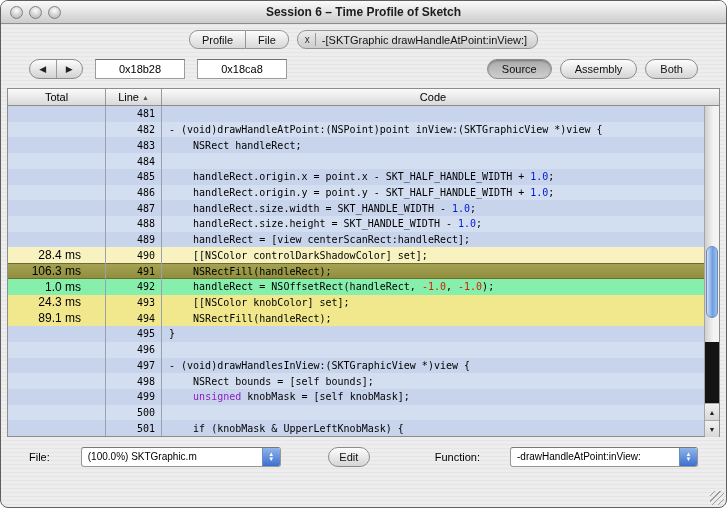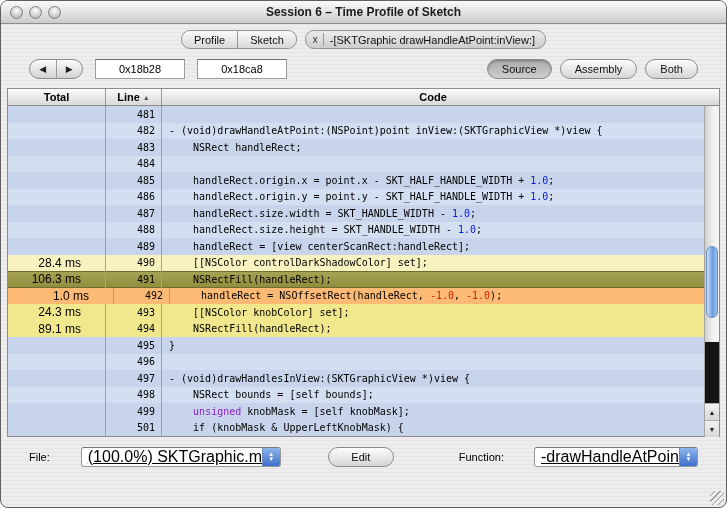--- a/index.html
+++ b/index.html
@@ -33,40 +33,40 @@
     background:#fff;text-align:center;font-size:11px;font-family:"Liberation Sans",sans-serif;color:#000;}
   .toolbar-spacer{flex:1;}
   .aquabtn{height:20px;box-sizing:border-box;border:1px solid #8c8c8c;border-radius:10px;
     background:linear-gradient(#fdfdfd,#d5d5d5);font-size:11px;color:#111;padding:0 14px;margin-left:8px;
     display:flex;align-items:center;justify-content:center;}
   .aquabtn.selected{background:linear-gradient(#a9a9a9,#cfcfcf);box-shadow:inset 0 1px 2px rgba(0,0,0,.3);}
   
   .tablewrap{position:relative;margin:8px 6px 0 6px;height:349px;box-sizing:border-box;
     border:1px solid #8c8c8c;background:#fff;}
   .thead{display:flex;height:17px;box-sizing:border-box;background:linear-gradient(#fbfbfb,#d9d9d9);
-    border-bottom:1px solid #8c8c8c;font-size:11px;color:#000;font-weight:bold;}
+    border-bottom:1px solid #8c8c8c;font-size:11px;color:#000;}
   .th{display:flex;align-items:center;justify-content:center;box-sizing:border-box;}
   .th-total{width:98px;border-right:1px solid #9a9a9a;}
   .th-line{width:56px;border-right:1px solid #9a9a9a;}
   .th-code{flex:1;}
   .th-corner{width:15px;}
   .sortglyph{font-size:7px;color:#555;margin-left:3px;}
   .tbody{position:absolute;top:17px;left:0;right:0;bottom:0;display:flex;flex-direction:column;
     padding-right:15px;box-sizing:border-box;overflow:hidden;}
   .tr{flex:1 1 0;display:flex;min-height:0;box-sizing:border-box;}
   .td{box-sizing:border-box;display:flex;align-items:center;min-width:0;color:#000;}
   .td-total{width:98px;border-right:1px solid #99a1af;justify-content:flex-end;padding-right:24px;font-size:12px;}
   .td-line{width:56px;border-right:1px solid #99a1af;justify-content:flex-end;padding-right:6px;
     font-family:"DejaVu Sans Mono",monospace;font-size:10px;}
   .td-code{flex:1;padding-left:7px;font-family:"DejaVu Sans Mono",monospace;font-size:10px;white-space:pre;overflow:hidden;}
   .alt-a{background:#d3def1;}
   .alt-b{background:#c7d4eb;}
   .h-ylight{background:#f7f2c0;}
   .h-yellow{background:#f1e88e;}
-  .h-white{background:#fdba74;padding-left:8px;}
+  .h-white{background:#86efac;}
   .h-sel{background:linear-gradient(#a8a455,#8f8c3c);
     box-shadow:inset 0 1px 0 #6f6c31, inset 0 -1px 0 #6f6c31;}
   .seg-num{color:#0019d8;}
   .seg-neg{color:#d31f00;}
   .seg-kw{color:#8b1fc4;}
   
   .vscroll{position:absolute;top:17px;right:0;width:15px;bottom:0;box-sizing:border-box;
     border-left:1px solid #a5a5a5;background:linear-gradient(90deg,#cfcfcf,#f3f3f3 60%);}
   .vthumb{position:absolute;left:1px;right:1px;top:140px;height:72px;border-radius:7px;box-sizing:border-box;
     border:1px solid #6e8cb8;background:linear-gradient(90deg,#cfe0f7,#6f9ee2 55%,#9cc0ef);}
@@ -75,25 +75,25 @@
   .varrow{height:16px;display:flex;align-items:center;justify-content:center;font-size:7px;color:#222;
     border-top:1px solid #ababab;background:linear-gradient(#f2f2f2,#d7d7d7);}
   
   .statusbar{margin-top:8px;height:21px;box-sizing:border-box;border-top:1px solid #a8a8a8;border-bottom:1px solid #a8a8a8;
     background:linear-gradient(#ececec,#dedede);display:flex;align-items:center;justify-content:center;
     font-size:11px;color:#000;}
   
   .footer{display:flex;align-items:center;margin:9px 28px 0 28px;height:21px;font-size:11px;color:#000;gap:25px;}
   .popup{height:20px;box-sizing:border-box;border:1px solid #979797;border-top-color:#787878;border-radius:3px;
     background:#fff;display:flex;align-items:stretch;overflow:hidden;}
-  .popup-text{flex:1;display:flex;align-items:center;padding:0 6px;white-space:nowrap;overflow:hidden;font-size:16px;text-decoration:underline;}
+  .popup-text{flex:1;display:flex;align-items:center;padding:0 6px;white-space:nowrap;overflow:hidden;font-size:10px;}
   .popup-cap{width:17px;background:linear-gradient(#8fb5ea,#3e6fcd);display:flex;flex-direction:column;
     align-items:center;justify-content:center;color:#fff;font-size:6px;line-height:5px;border-left:1px solid #6d8cbf;}
   .popup-file{width:200px;margin-left:6px;}
-  .editbtn{margin-left:22px;width:66px;}
+  .editbtn{margin-left:22px;width:42px;}
   .label-function{margin-left:40px;}
   .popup-function{flex:1;margin-left:5px;}
   
   .grip{position:absolute;right:2px;bottom:2px;width:14px;height:14px;border-bottom-right-radius:6px;
     background:repeating-linear-gradient(135deg,rgba(0,0,0,0) 0 3px,#9b9b9b 3px 4px);}
 </style>
 </head>
 <body>
 
 <div class="window">
@@ -103,21 +103,21 @@
       <span class="tl"></span>
       <span class="tl"></span>
       <span class="tl"></span>
     </div>
     <div class="title">Session 6 – Time Profile of Sketch</div>
   </div>
 
   <div class="tabsrow">
     <div class="seg-tabs">
       <div class="tab tab-profile">Profile</div>
-      <div class="tab tab-chart">Sketch</div>
+      <div class="tab tab-chart">File</div>
     </div>
     <div class="tab tab-code">
       <span class="tabclose">x</span>
       <span>-[SKTGraphic drawHandleAtPoint:inView:]</span>
     </div>
   </div>
 
   <div class="toolbar">
     <div class="navseg">
       <div class="navbtn">◀</div>
@@ -230,20 +230,25 @@
         <div class="tr alt-a">
           <div class="td td-total"></div>
           <div class="td td-line">498</div>
           <div class="td td-code"><span>    NSRect bounds = [self bounds];</span></div>
         </div>
         <div class="tr alt-b">
           <div class="td td-total"></div>
           <div class="td td-line">499</div>
           <div class="td td-code"><span>    </span><span class="seg-kw">unsigned</span><span> knobMask = [self knobMask];</span></div>
         </div>
+        <div class="tr alt-a">
+          <div class="td td-total"></div>
+          <div class="td td-line">500</div>
+          <div class="td td-code"></div>
+        </div>
         <div class="tr alt-b">
           <div class="td td-total"></div>
           <div class="td td-line">501</div>
           <div class="td td-code"><span>    if (knobMask &amp; UpperLeftKnobMask) {</span></div>
         </div>
       </div>
     <div class="vscroll">
       <div class="vthumb"></div>
       <div class="vmark"></div>
       <div class="varrows">

